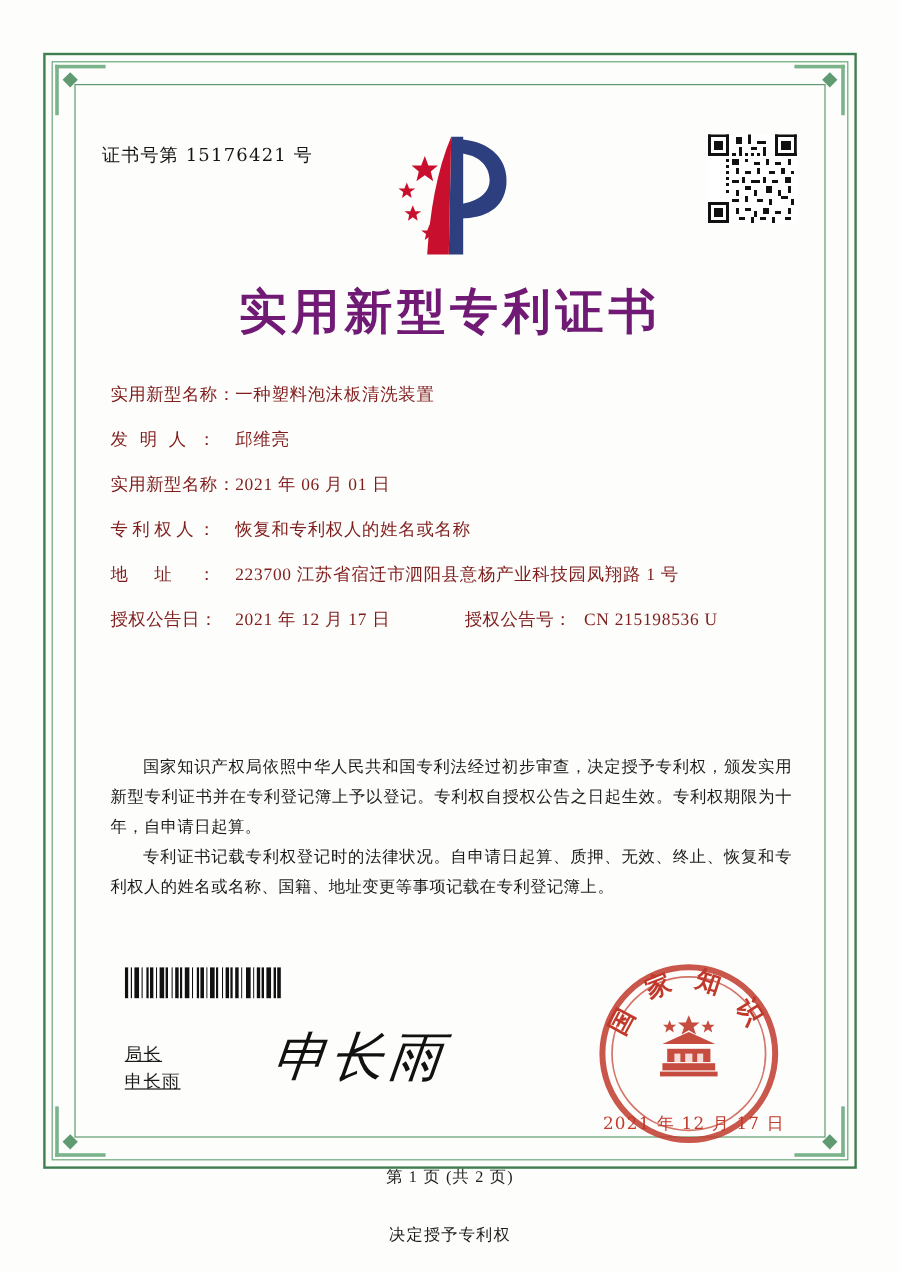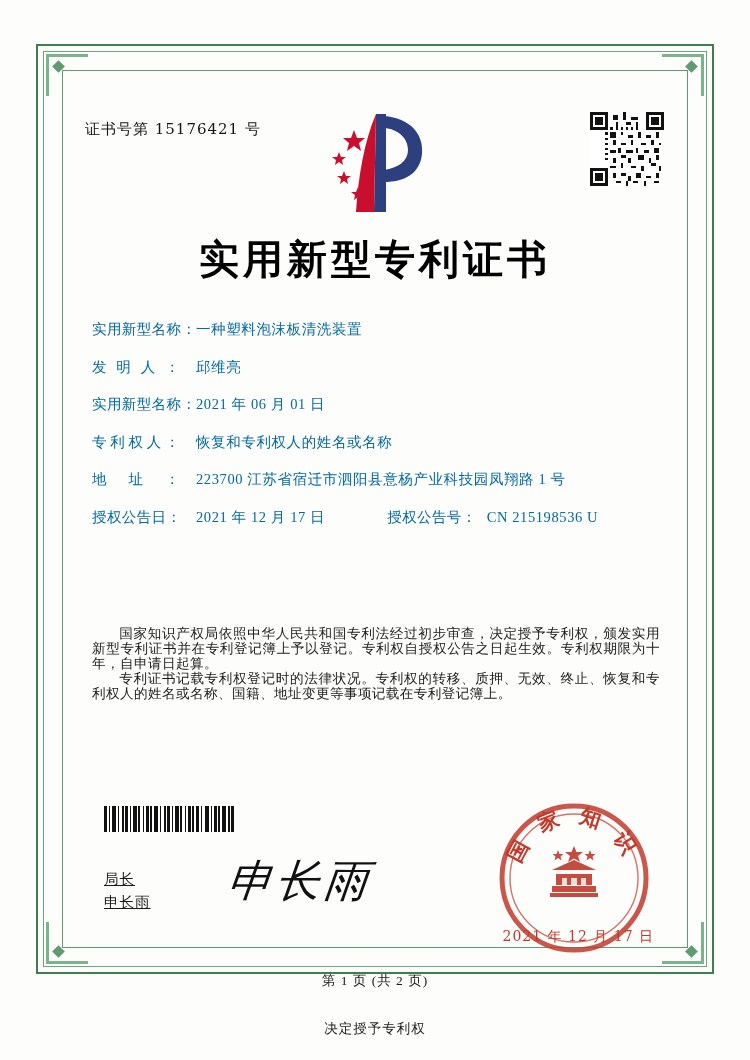--- a/index.html
+++ b/index.html
@@ -110,33 +110,33 @@
   
   .doc-title {
     position: absolute;
     left: 0;
     right: 0;
     top: 232px;
     text-align: center;
     font-size: 40px;
     letter-spacing: 4px;
     font-weight: bold;
-    color: #000000;
+    color: #701a75;
     font-family: "Liberation Serif", "DejaVu Serif", serif;
   }
 
   
   .fields {
     position: absolute;
     left: 92px;
     top: 322px;
     right: 92px;
     font-size: 14.5px;
     line-height: 1;
-    color: #0369a1;
+    color: #7f1d1d;
   }
   .field-row {
     display: flex;
     align-items: baseline;
     margin-bottom: 23px;
     white-space: nowrap;
   }
   .field-label {
     width: 104px;
     flex: 0 0 104px;
@@ -162,21 +162,21 @@
     letter-spacing: 0.6px;
   }
 
   
   .body-text {
     position: absolute;
     left: 92px;
     right: 90px;
     top: 626px;
     font-size: 13.6px;
-    line-height: 15px;
+    line-height: 25px;
     text-align: justify;
     color: #1b1b1b;
     letter-spacing: 0.4px;
   }
   .body-text p {
     margin: 0 0 0 0;
     text-indent: 2em;
   }
 
   
@@ -412,21 +412,21 @@
       <span class="field-label">授权公告日：</span>
       <span class="field-value">2021 年 12 月 17 日</span>
       <span class="second-label">授权公告号：</span>
       <span class="second-value">CN 215198536 U</span>
     </div>
 
   </div>
 
   <div class="body-text">
     <p>国家知识产权局依照中华人民共和国专利法经过初步审查，决定授予专利权，颁发实用新型专利证书并在专利登记簿上予以登记。专利权自授权公告之日起生效。专利权期限为十年，自申请日起算。</p>
-    <p>专利证书记载专利权登记时的法律状况。专利权的转移、质押、无效、终止、恢复和专利权人的姓名或名称、国籍、地址变更等事项记载在专利登记簿上。</p>
+    <p>专利证书记载专利权登记时的法律状况。自申请日起算、质押、无效、终止、恢复和专利权人的姓名或名称、国籍、地址变更等事项记载在专利登记簿上。</p>
   </div>
 
   <div class="barcode">
     <i style="width:3px"></i>
       <i style="width:2px;background:#fff"></i>
     <i style="width:1px"></i>
       <i style="width:2px;background:#fff"></i>
     <i style="width:4px"></i>
       <i style="width:2px;background:#fff"></i>
     <i style="width:1px"></i>

